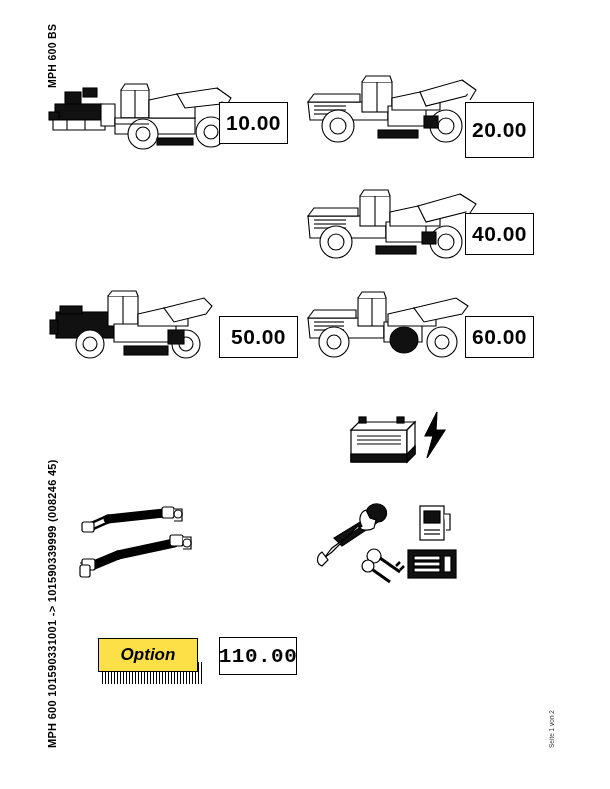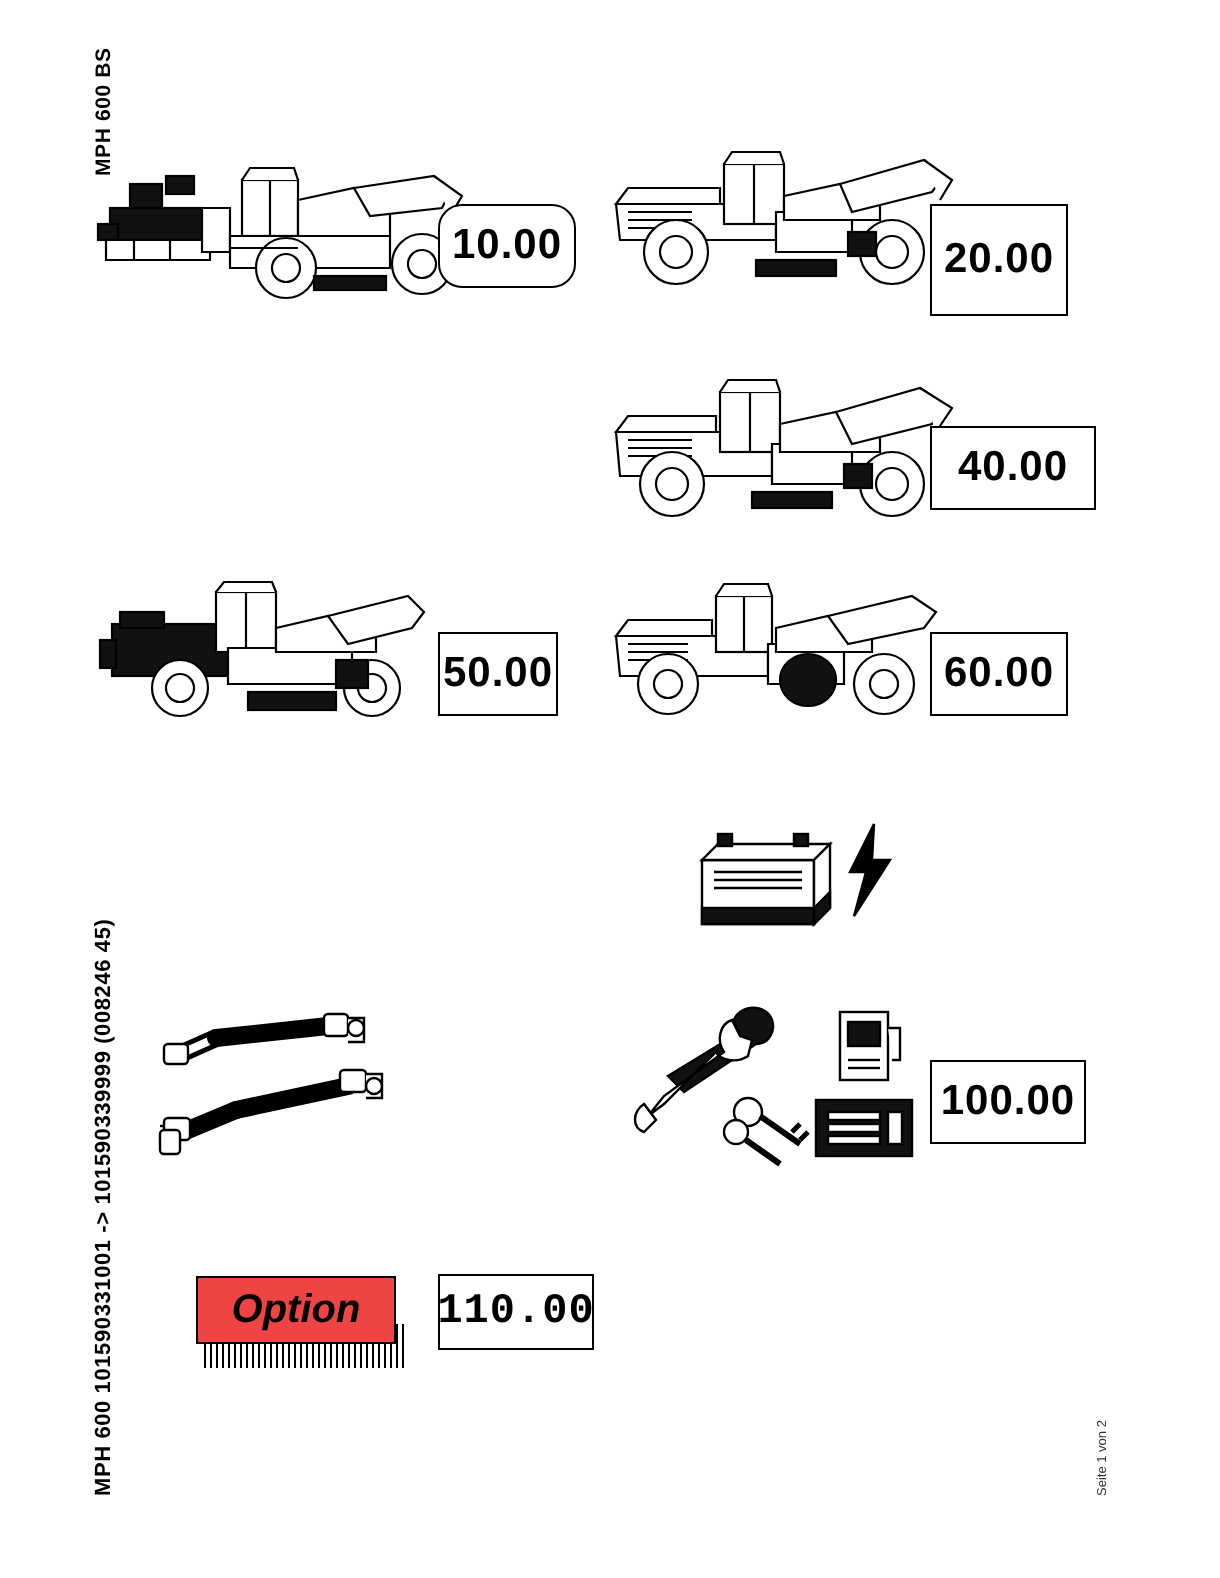--- a/index.html
+++ b/index.html
@@ -79,27 +79,27 @@
   
   .option-wrap {
     position: absolute;
   }
   .option-label {
     position: absolute;
     left: 0; top: 0;
     width: 100px;
     height: 34px;
     border: 1.5px solid #000;
-    background: #ef4444;
+    background: #fde047;
     display: flex;
     align-items: center;
     justify-content: center;
     font-style: italic;
     font-weight: bold;
-    font-size: 20px;
+    font-size: 17px;
     box-sizing: border-box;
     z-index: 2;
   }
   .option-hatch {
     position: absolute;
     left: 4px;
     top: 24px;
     width: 102px;
     height: 22px;
     background: repeating-linear-gradient(
@@ -148,21 +148,21 @@
         <circle cx="166" cy="54" r="7" fill="#fff"></circle>
 
         <rect x="112" y="60" width="36" height="7" fill="#111"></rect>
 
         <line x1="70" y1="46" x2="104" y2="46"></line>
         <line x1="22" y1="42" x2="22" y2="52"></line>
         <line x1="40" y1="42" x2="40" y2="52"></line>
       </g>
     </svg>
   </div>
-  <div class="numbox" style="left:219px; top:102px; width:69px; height:42px;border-radius:12px;">10.00</div>
+  <div class="numbox" style="left:219px; top:102px; width:69px; height:42px;">10.00</div>
 
   <div class="fig" style="left:300px; top:72px;">
     <svg width="180" height="84" viewBox="0 0 180 84">
       <g fill="none" stroke="#000" stroke-width="1.1">
 
         <path d="M8 30 L10 48 L88 48 L88 30 Z" fill="#fff"></path>
         <path d="M8 30 L14 22 L60 22 L60 30 Z" fill="#fff"></path>
 
         <line x1="14" y1="34" x2="46" y2="34"></line>
         <line x1="14" y1="38" x2="46" y2="38"></line>
@@ -207,21 +207,21 @@
         <path d="M160 6 L176 16 L168 28" fill="#fff"></path>
         <circle cx="36" cy="54" r="16" fill="#fff"></circle>
         <circle cx="36" cy="54" r="8" fill="#fff"></circle>
         <circle cx="146" cy="54" r="16" fill="#fff"></circle>
         <circle cx="146" cy="54" r="8" fill="#fff"></circle>
         <rect x="76" y="58" width="40" height="8" fill="#111"></rect>
         <rect x="122" y="44" width="14" height="12" fill="#111"></rect>
       </g>
     </svg>
   </div>
-  <div class="numbox" style="left:465px; top:213px; width:83px; height:42px;">40.00</div>
+  <div class="numbox" style="left:465px; top:213px; width:69px; height:42px;">40.00</div>
 
   <div class="fig" style="left:48px; top:290px;">
     <svg width="166" height="76" viewBox="0 0 166 76">
       <g fill="none" stroke="#000" stroke-width="1.1">
 
         <rect x="8" y="22" width="58" height="26" fill="#111"></rect>
         <rect x="12" y="16" width="22" height="8" fill="#111"></rect>
         <rect x="2" y="30" width="8" height="14" fill="#111"></rect>
 
         <rect x="60" y="6" width="30" height="30" fill="#fff"></rect>
@@ -235,21 +235,21 @@
         <circle cx="42" cy="54" r="14" fill="#fff"></circle>
         <circle cx="42" cy="54" r="7" fill="#fff"></circle>
         <circle cx="138" cy="54" r="14" fill="#fff"></circle>
         <circle cx="138" cy="54" r="7" fill="#fff"></circle>
 
         <rect x="76" y="56" width="44" height="9" fill="#111"></rect>
         <rect x="120" y="40" width="16" height="14" fill="#111"></rect>
       </g>
     </svg>
   </div>
-  <div class="numbox" style="left:219px; top:316px; width:60px; height:42px;">50.00</div>
+  <div class="numbox" style="left:219px; top:316px; width:79px; height:42px;">50.00</div>
 
   <div class="fig" style="left:300px; top:290px;">
     <svg width="176" height="78" viewBox="0 0 176 78">
       <g fill="none" stroke="#000" stroke-width="1.1">
         <path d="M8 28 L10 48 L84 48 L84 28 Z" fill="#fff"></path>
         <path d="M8 28 L14 20 L56 20 L56 28 Z" fill="#fff"></path>
         <line x1="14" y1="32" x2="44" y2="32"></line>
         <line x1="14" y1="36" x2="44" y2="36"></line>
         <line x1="14" y1="40" x2="44" y2="40"></line>
         <rect x="58" y="8" width="28" height="28" fill="#fff"></rect>
@@ -338,21 +338,20 @@
         <line x1="112" y1="34" x2="128" y2="34"></line>
 
         <rect x="96" y="50" width="48" height="28" fill="#111"></rect>
         <rect x="102" y="56" width="26" height="4" fill="#fff"></rect>
         <rect x="102" y="62" width="26" height="4" fill="#fff"></rect>
         <rect x="102" y="68" width="26" height="4" fill="#fff"></rect>
         <rect x="132" y="56" width="7" height="16" fill="#fff"></rect>
       </g>
     </svg>
   </div>
-  <div class="numbox" style="left:465px; top:530px; width:78px; height:42px;">100.00</div>
 
   <div class="option-wrap" style="left:98px; top:638px;">
     <div class="option-hatch"></div>
     <div class="option-label">Option</div>
   </div>
   <div class="numbox" style="left:219px; top:637px; width:78px; height:38px;font-family:Liberation Mono, monospace;">110.00</div>
 
 </div>
 
 </body></html>

